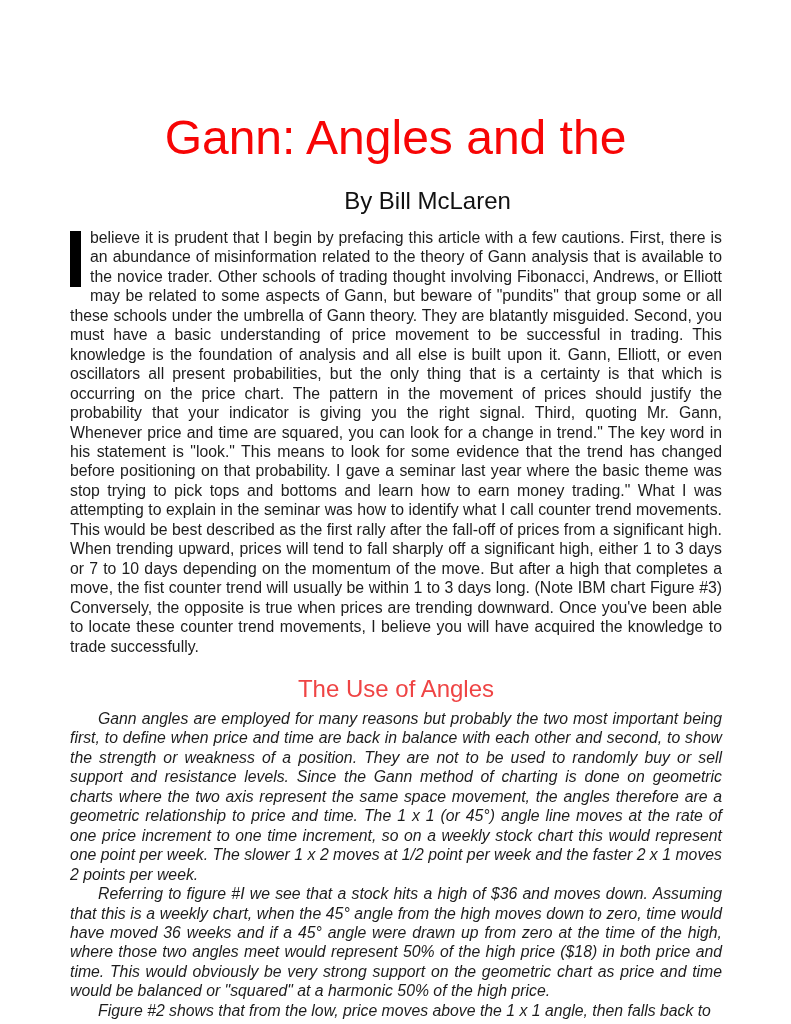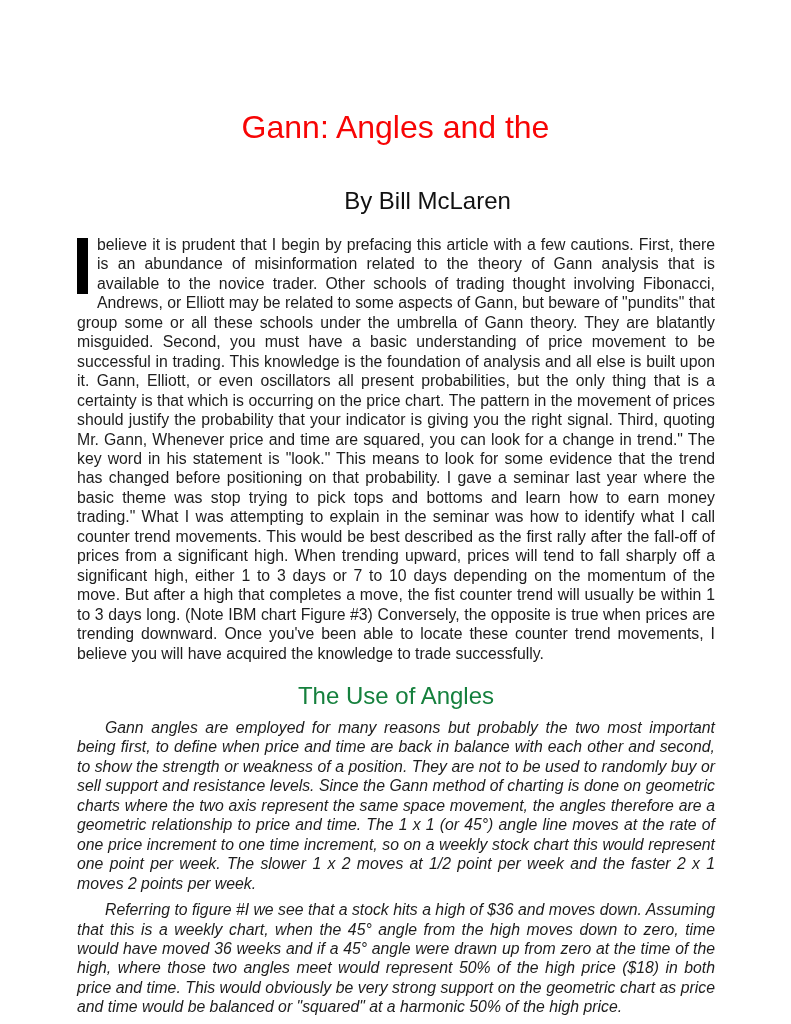--- a/index.html
+++ b/index.html
@@ -23,21 +23,21 @@
   }
 
   
   .title {
     position: absolute;
     top: 80px;
     left: 0;
     width: 100%;
     text-align: center;
     color: #f70505;
-    font-size: 32px;
+    font-size: 48px;
     line-height: 52px;
     font-weight: 400;
     letter-spacing: 0;
   }
   .title .line { display: block; }
 
   .byline {
     position: absolute;
     top: 186px;
     left: 0;
@@ -53,35 +53,35 @@
   .article {
     position: absolute;
     left: 70px;
     top: 228px;
     width: 652px;
     font-size: 15.8px;
     line-height: 19.45px;
     text-align: justify;
     color: #1d1d1d;
   }
-  .article p { margin: 7px; }
+  .article p { margin: 0; }
   .dropcap {
     float: left;
     width: 11px;
     height: 56px;
     background: #000000;
     margin: 3px 9px 0 0;
   }
   .section-heading {
     margin: 18px 0 5px 0;
     font-size: 24px;
     line-height: 30px;
     font-weight: 400;
     text-align: center;
-    color: #15803d;
+    color: #ef4444;
   }
   .indent { text-indent: 28px; font-style: italic; }
 
   
   .watermark {
     position: absolute;
     left: 246px;
     top: 482px;
     width: 310px;
     height: 62px;

